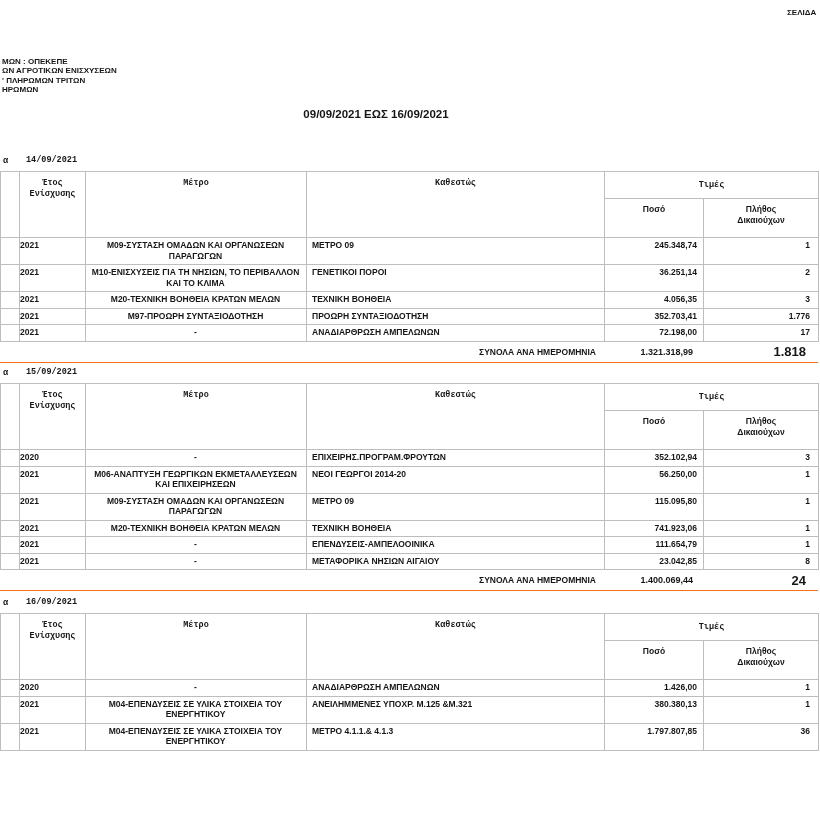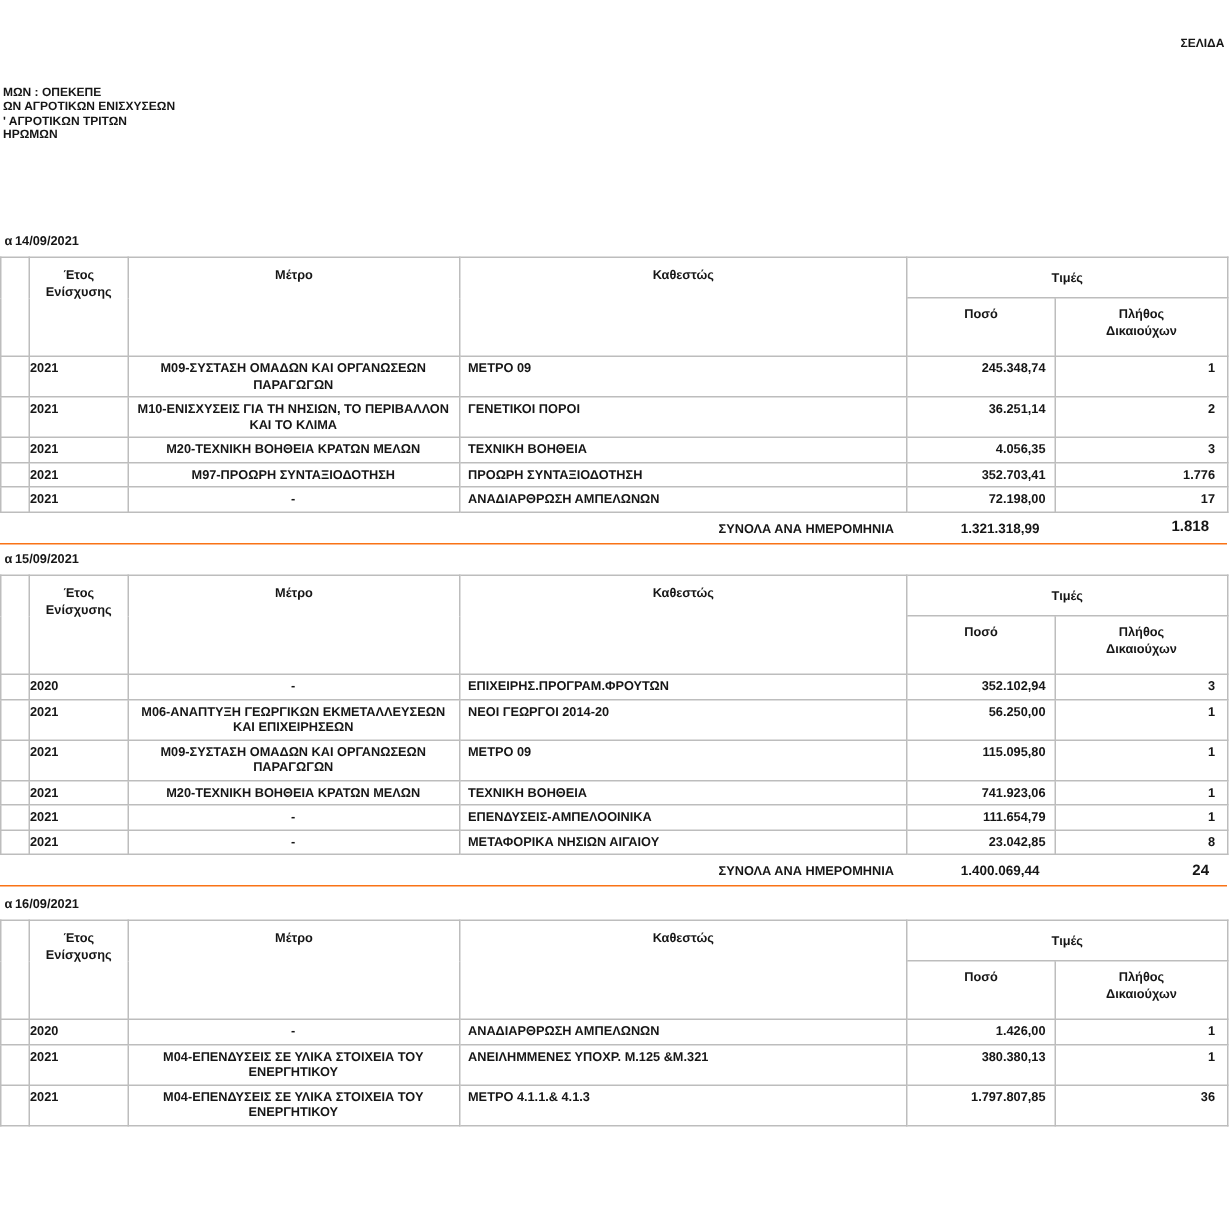--- a/index.html
+++ b/index.html
@@ -3,69 +3,70 @@
 <meta charset="utf-8">
 <style>
   html,body{margin:0;padding:0;background:#ffffff;}
   #page{
     position:relative;width:820px;height:820px;overflow:hidden;background:#ffffff;
     font-family:"Liberation Sans","DejaVu Sans",sans-serif;
     font-weight:700;color:#161616;
     -webkit-font-smoothing:antialiased;
   }
   
-  .page-label{position:absolute;top:24px;left:787px;font-size:8px;white-space:nowrap;}
+  .page-label{position:absolute;top:8px;left:787px;font-size:8px;white-space:nowrap;}
   
   .agency{position:absolute;top:57px;left:2px;font-size:8px;line-height:9.4px;white-space:nowrap;}
   
   .title-wrap{position:absolute;top:107px;left:0;width:752px;text-align:center;}
   .title{font-size:11.5px;line-height:15px;}
   .subtitle{font-size:11.5px;line-height:15px;}
   
   .section{position:absolute;left:0;width:818px;}
   .date-row{position:relative;height:17px;font-size:8.5px;}
   .date-frag{position:absolute;left:3px;top:1px;}
-  .date-val{position:absolute;left:10px;top:1px;}
+  .date-val{position:absolute;left:26px;top:1px;font-family:Liberation Mono, monospace;}
   table.rpt{border-collapse:collapse;table-layout:fixed;width:818px;font-size:8.5px;}
   table.rpt th,table.rpt td{border:1px solid #bdbdbd;overflow:hidden;}
   table.rpt th{font-weight:700;text-align:center;}
-  .hr1{height:27px;}
+  .hr1{height:27px;font-family:Liberation Mono, monospace;}
   .hr2{height:39px;}
   th.h-span{vertical-align:top;padding-top:6px;line-height:10.5px;}
   th.h-values{vertical-align:middle;line-height:10.5px;margin-left:47px;}
   th.h-sub{vertical-align:top;padding-top:5px;line-height:10.5px;}
   th.h-year .wrapbox{display:inline-block;max-width:50px;}
   th.h-ben .wrapbox{display:inline-block;max-width:62px;}
   td{vertical-align:top;padding:2px 0 3px 0;line-height:10.5px;}
   td.c-cut{padding:0;}
   td.c-year{padding-right:20px;}
   td.c-measure{text-align:center;padding-left:5px;padding-right:6px;}
   td.c-regime{text-align:left;padding-left:5px;padding-right:4px;}
   td.c-amount{text-align:right;padding-right:6px;}
   td.c-count{text-align:right;padding-right:8px;}
   .totals{display:flex;align-items:center;width:818px;height:20px;border-bottom:1px solid #f97316;font-size:8.5px;}
   .totals .t-label{width:600px;text-align:right;padding-right:4px;box-sizing:border-box;}
   .totals .t-amount{width:99px;text-align:right;padding-right:6px;box-sizing:border-box;font-size:9px;}
-  .totals .t-count{width:115px;text-align:right;padding-right:8px;box-sizing:border-box;font-size:10px;}
+  .totals .t-count{width:115px;text-align:right;padding-right:8px;box-sizing:border-box;font-size:13px;}
 </style>
 </head>
 <body>
 
 <div id="page">
 
   <div class="page-label">ΣΕΛΙΔΑ</div>
 
   <div class="agency">
     <div>ΜΩΝ : ΟΠΕΚΕΠΕ</div>
     <div>ΩΝ ΑΓΡΟΤΙΚΩΝ ΕΝΙΣΧΥΣΕΩΝ</div>
-    <div>' ΑΓΡΟΤΙΚΩΝ ΤΡΙΤΩΝ</div>
+    <div>' ΠΛΗΡΩΜΩΝ ΤΡΙΤΩΝ</div>
     <div>ΗΡΩΜΩΝ</div>
   </div>
 
   <div class="title-wrap">
+    <div class="subtitle">09/09/2021 ΕΩΣ 16/09/2021</div>
   </div>
 
   <div id="sections">
       <div class="section" style="top: 154px;">
     <div class="date-row">
       <span class="date-frag">α</span>
       <span class="date-val">14/09/2021</span>
     </div>
     <table class="rpt">
       <colgroup>

